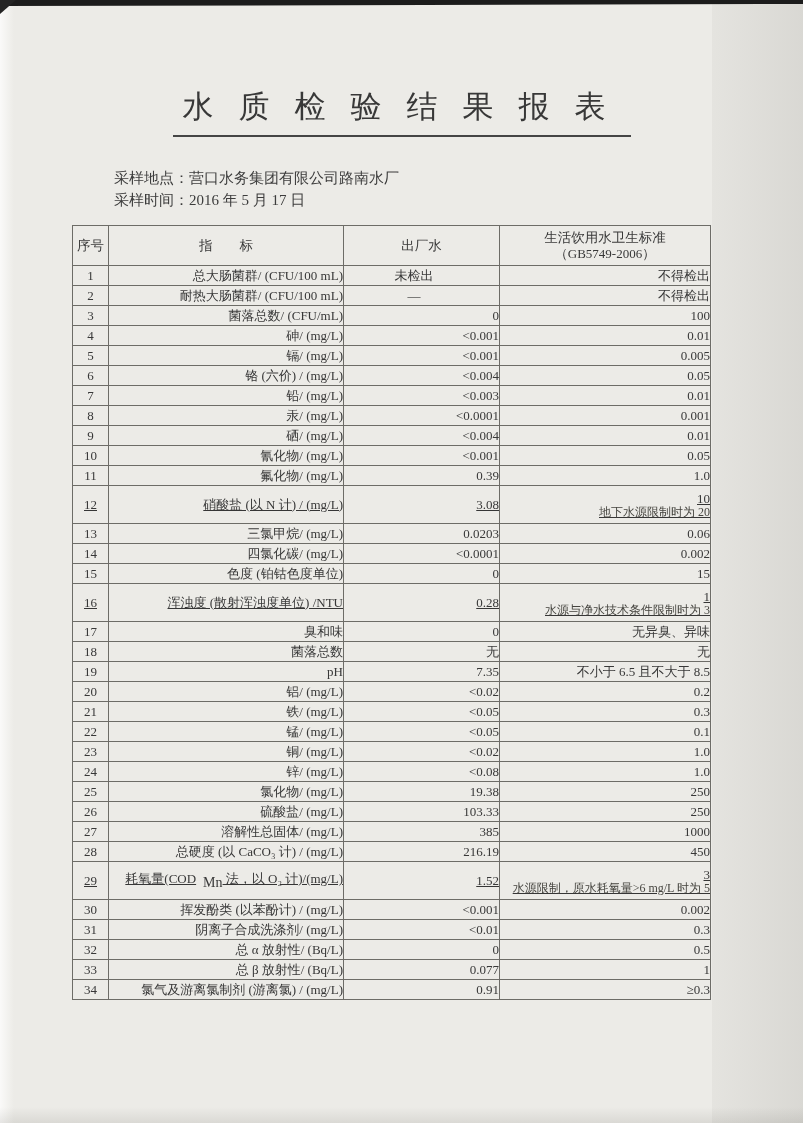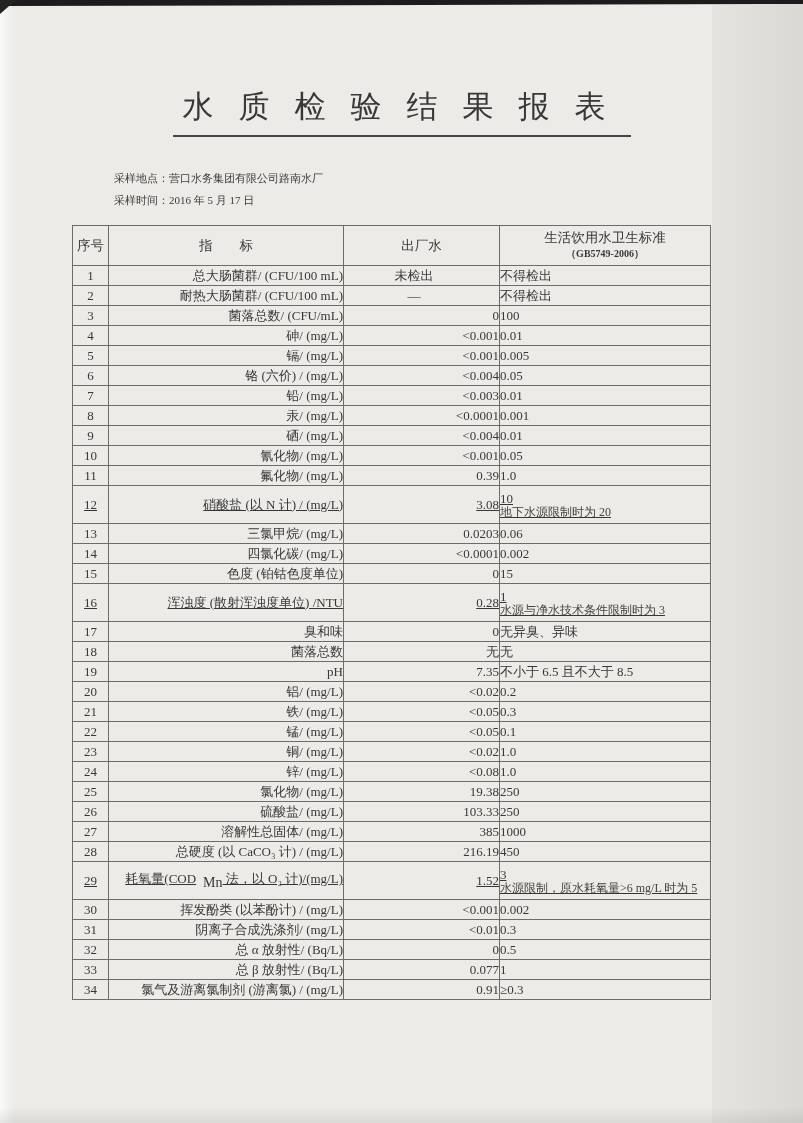--- a/index.html
+++ b/index.html
@@ -17,21 +17,21 @@
     background:linear-gradient(180deg,rgba(60,58,50,0),rgba(60,58,50,.10));}
   .top-strip{position:absolute;top:-2px;left:-3px;width:810px;height:7px;
     background:#1c1c1c;transform:rotate(-0.15deg);}
   .corner-mark{position:absolute;top:0;left:0;width:16px;height:14px;background:#242424;
     clip-path:polygon(0 0,100% 0,0 100%);}
   .title-wrap{position:absolute;top:86px;left:0;width:100%;text-align:center;}
   .title{
     display:inline-block;font-size:31px;color:#383838;letter-spacing:25px;
     padding:0 0 7px 10px;border-bottom:2px solid #454545;white-space:nowrap;
   }
-  .sampling{position:absolute;left:114px;top:168px;font-size:11px;line-height:21.5px;color:#3c3c3c;}
+  .sampling{position:absolute;left:114px;top:168px;font-size:15px;line-height:21.5px;color:#3c3c3c;}
   table.results{
     position:absolute;left:72px;top:225px;width:638px;
     border-collapse:collapse;table-layout:fixed;
   }
   table.results col.c1{width:36px;}
   table.results col.c2{width:235px;}
   table.results col.c3{width:156px;}
   table.results col.c4{width:211px;}
   table.results th,table.results td{
     border:1px solid #6d6c67;font-weight:normal;
@@ -39,25 +39,25 @@
     padding:0;
   }
   tr.hdr{height:40px;}
   tr.hdr th{text-align:center;font-size:13.5px;line-height:16px;}
   tr.row{height:20px;}
   tr.row.tall{height:38px;text-decoration:underline;}
   td.c-no{text-align:center;}
   td.c-ind{text-align:right;padding-left:7px;padding-right:3px;}
   td.c-val{text-align:right;padding-right:9px;}
   td.c-val.center{text-align:center;padding-right:15px;}
-  td.c-std{padding-right:7px;}
+  td.c-std{text-align:right;padding-right:7px;}
   .std1{line-height:15px;}
   .std2{font-size:12px;line-height:13px;color:#45443f;}
   sub{font-size:14px;padding-left:7px;}
-  .hdr-sub{font-size:10px;font-weight:bold;}
+  .hdr-sub{font-size:13px;}
 </style>
 </head>
 <body>
 
 <div class="page">
   <div class="left-light"></div>
   <div class="right-band"></div>
   <div class="bottom-shade"></div>
   <div class="top-strip"></div>
   <div class="corner-mark"></div>

